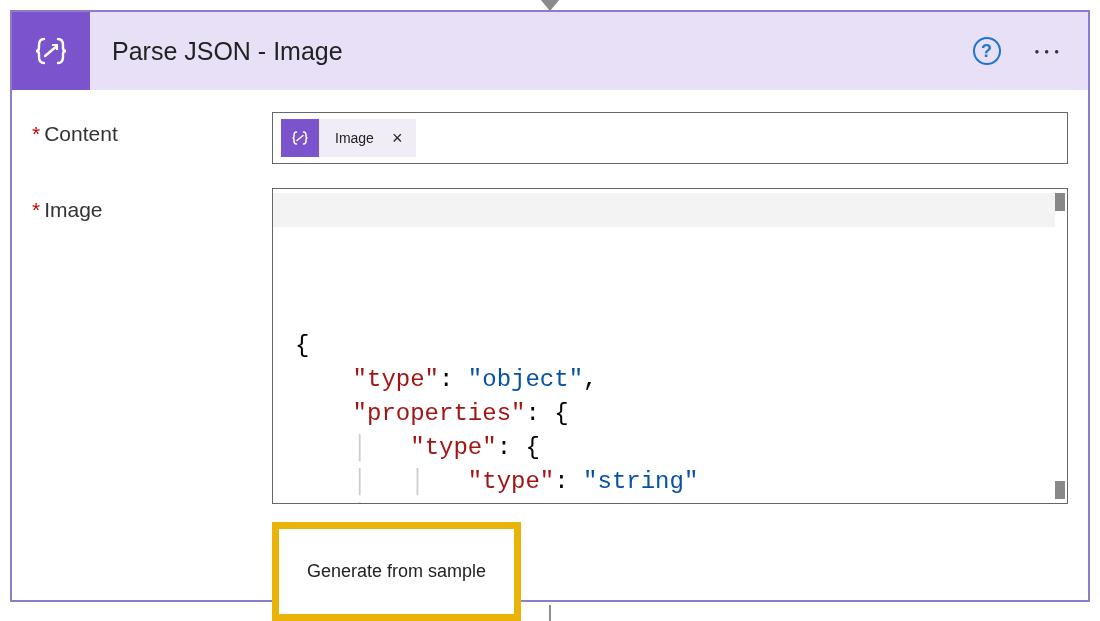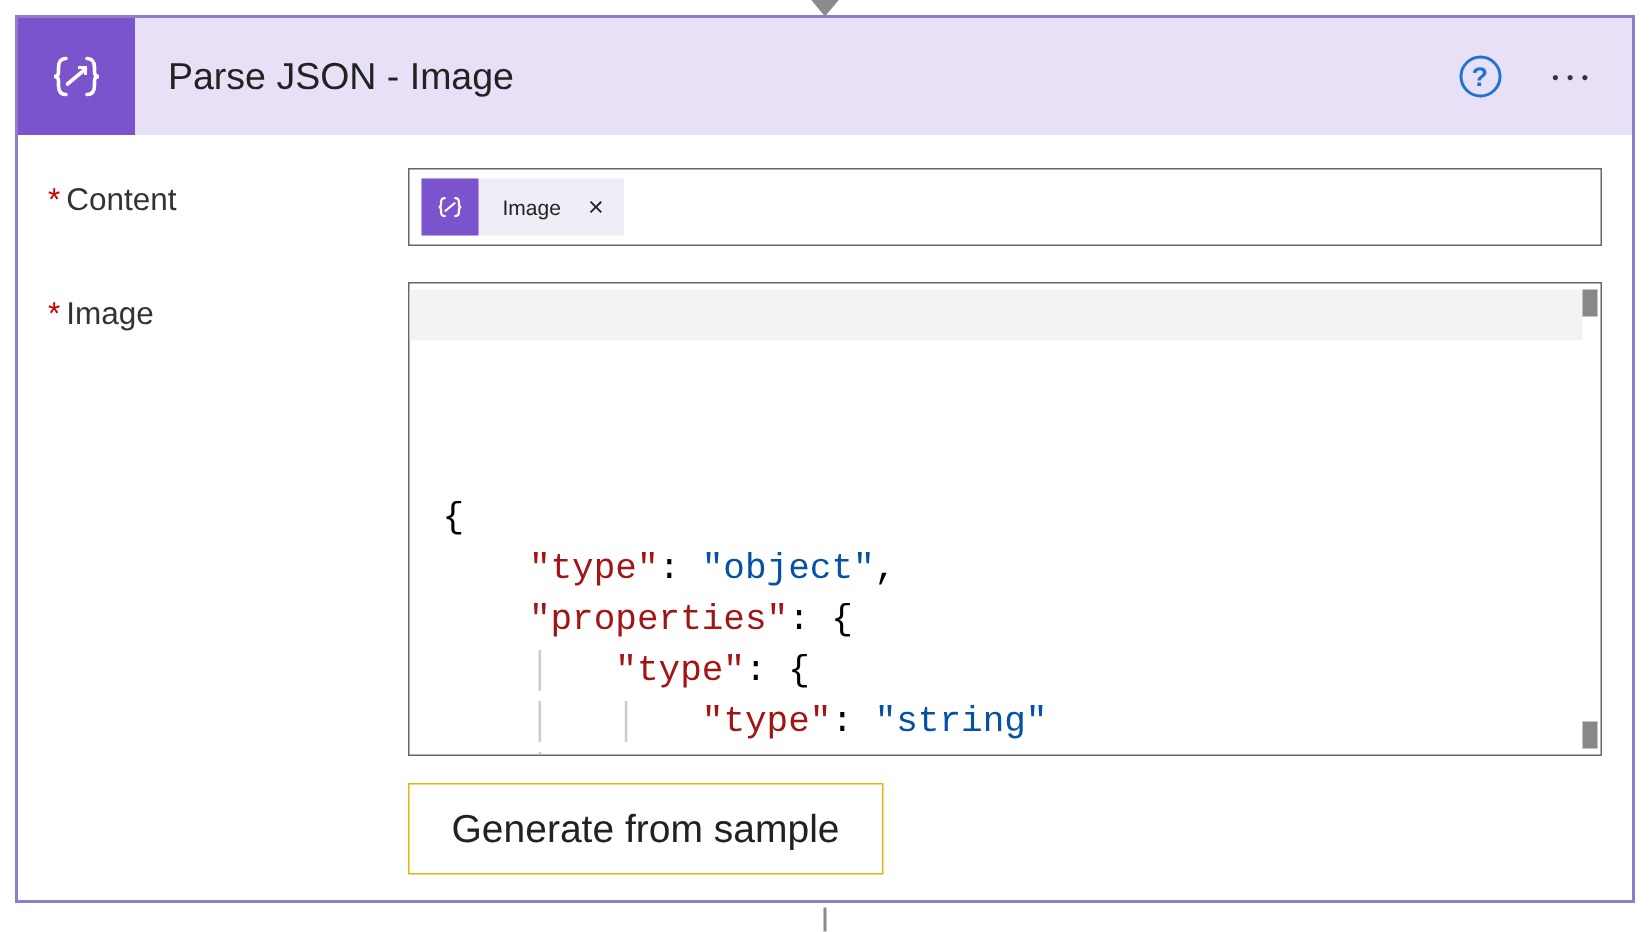--- a/index.html
+++ b/index.html
@@ -175,25 +175,25 @@
     right: 2px;
     width: 10px;
     background: #888;
     border-radius: 0;
   }
   .scroll-thumb.st-top { top: 4px; height: 18px; }
   .scroll-thumb.st-bot { bottom: 4px; height: 18px; }
   
   .gen-btn {
     display: inline-block;
-    border: 1px solid #eab308;
-    background: #fff;
-    font-size: 26px;
-    color: #222;
-    padding: 14px 28px;
+    border: 7px solid #eab308;
+    background: #fff;
+    font-size: 18px;
+    color: #222;
+    padding: 32px 28px;
     cursor: pointer;
     font-family: inherit;
   }
 </style>
 </head>
 <body>
 
 <div class="connector-top">
   <svg width="22" height="14" viewBox="0 0 22 14">
     <polygon points="1,1 21,1 11,13" fill="#8b8b8b"></polygon>

